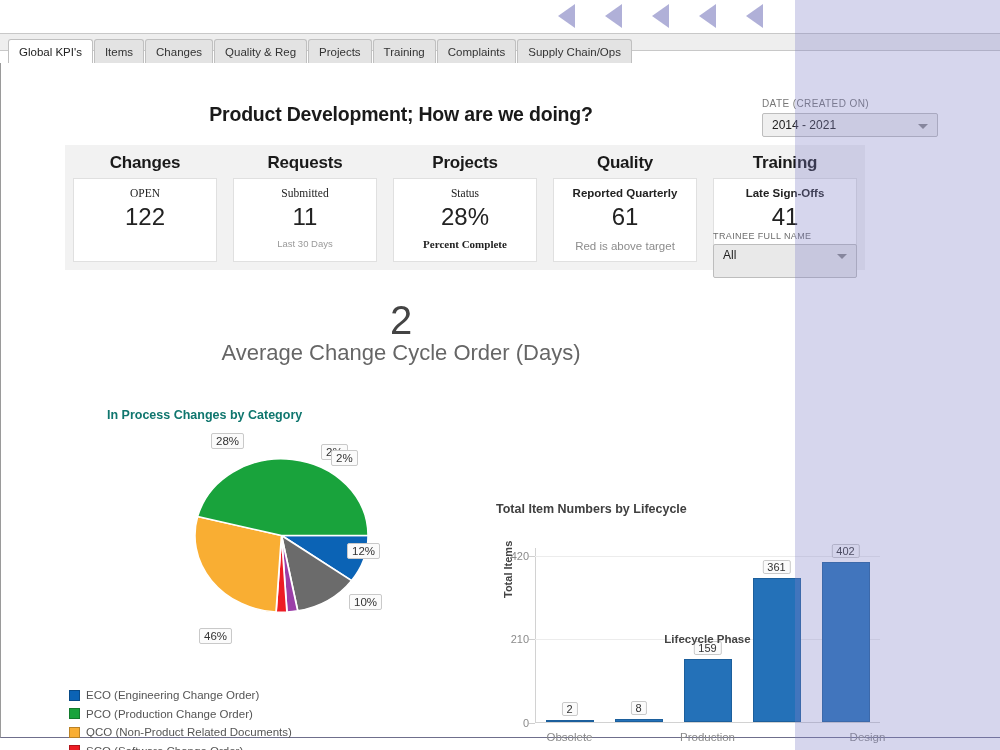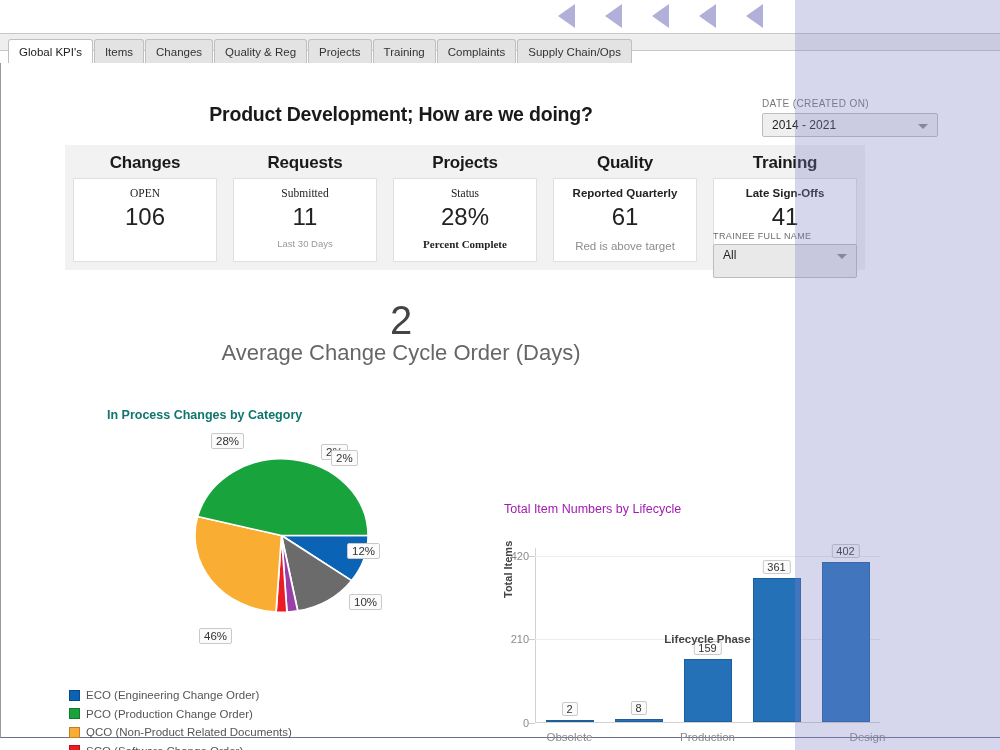--- a/index.html
+++ b/index.html
@@ -148,21 +148,21 @@
   .legend { position: absolute; left: 10px; top: 278px; }
   .legend-row { display: flex; align-items: center; height: 18.5px; }
   .legend-swatch {
     width: 11px; height: 11px; margin-right: 6px;
     border: 1px solid rgba(0,0,0,0.25);
   }
   .legend-text { font-size: 11.5px; color: #555; }
 
   
   .bar-panel { position: absolute; left: 495px; top: 345px; width: 400px; height: 330px; }
-  .bar-title { position: absolute; left: 8px; top: 94px; font-size: 12.5px; font-weight: normal; color: #a21caf; }
+  .bar-title { position: absolute; left: 0; top: 94px; font-size: 12.5px; font-weight: bold; color: #404040; }
   .plot {
     position: absolute; left: 39px; top: 140px; width: 345px; height: 175px;
   }
   .axis-y-title {
     position: absolute; left: 6px; top: 190px;
     font-size: 11px; font-weight: bold; color: #444;
     transform: rotate(-90deg); transform-origin: left top;
     white-space: nowrap;
   }
   .ytick {
@@ -240,21 +240,21 @@
         <span class="val">2014 - 2021</span>
         <span class="caret"></span>
       </div>
     </div>
 
     <div class="kpi-band" id="kpi-host">
         <div class="kpi-col">
           <div class="kpi-head">Changes</div>
           <div class="kpi-card">
             <div class="kpi-sub">OPEN</div>
-            <div class="kpi-val">106</div>
+            <div class="kpi-val">122</div>
           </div>
         </div>
         <div class="kpi-col">
           <div class="kpi-head">Requests</div>
           <div class="kpi-card">
             <div class="kpi-sub">Submitted</div>
             <div class="kpi-val">11</div>
             <div class="kpi-note">Last 30 Days</div>
           </div>
         </div>

